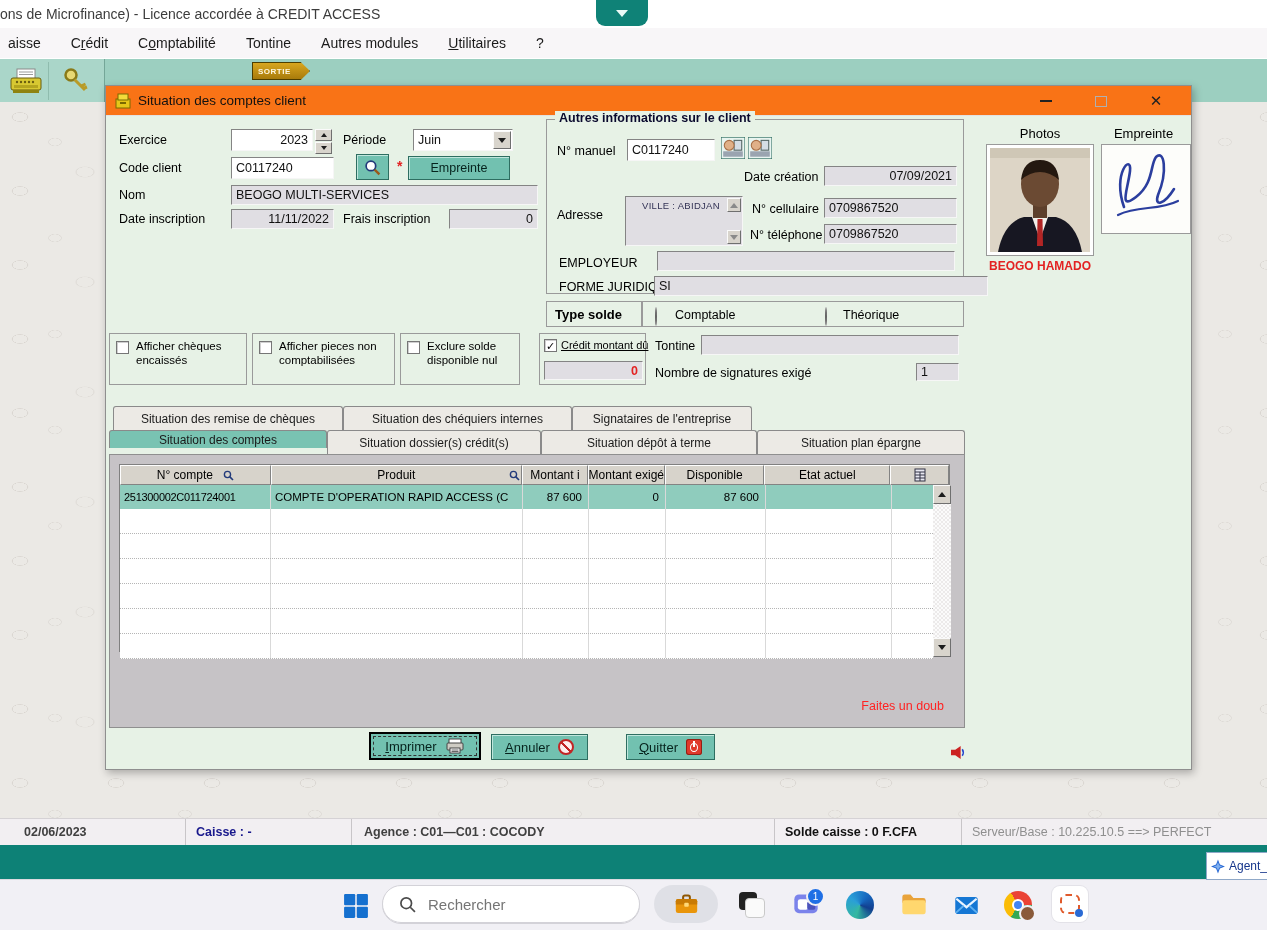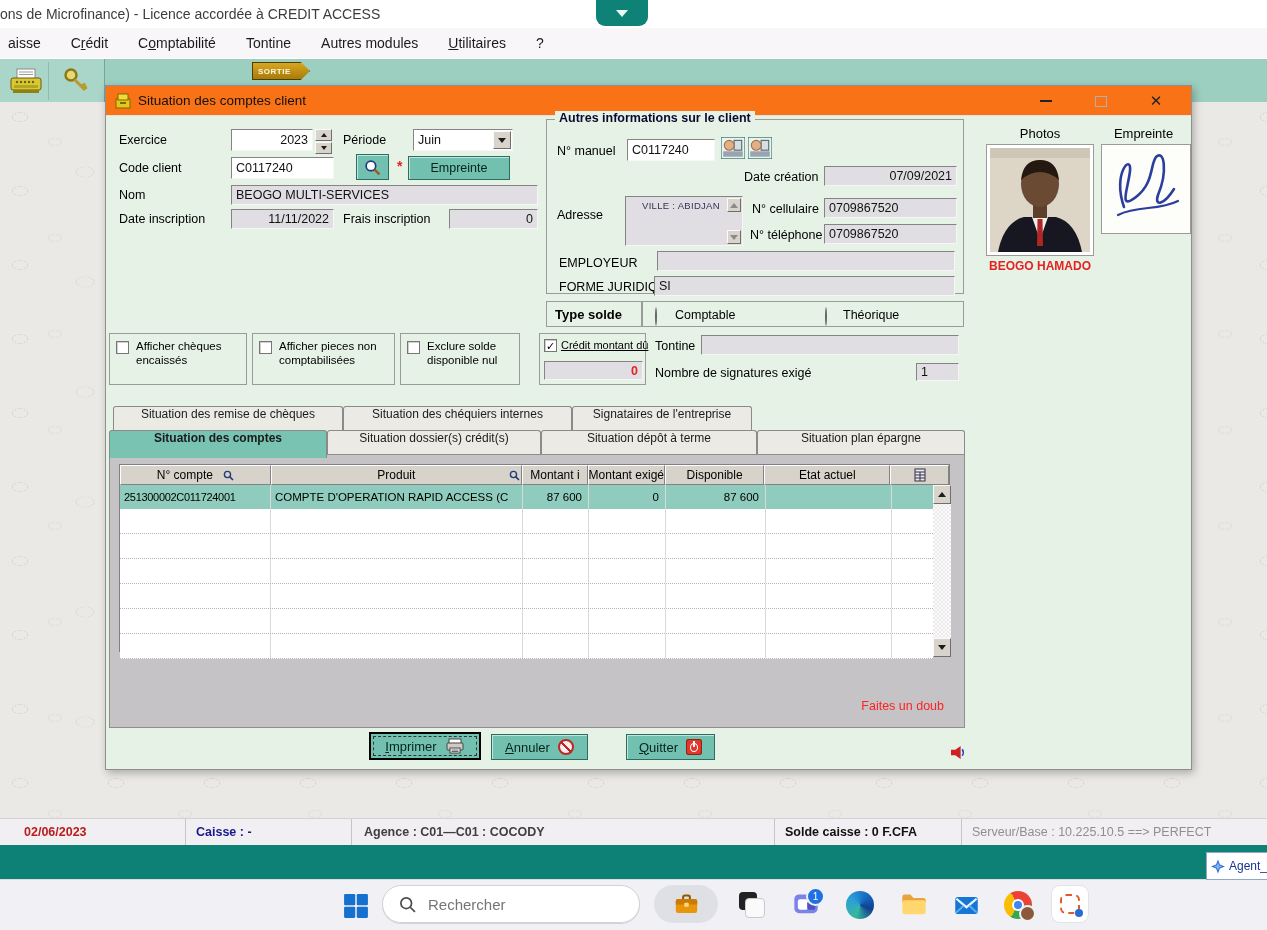--- a/index.html
+++ b/index.html
@@ -18,22 +18,22 @@
   .cb{width:13px;height:13px;background:#fff;border:1px solid #767676;box-shadow:inset 1px 1px 0 #cfcfcf;font-size:11px;line-height:12px;text-align:center;color:#000}
   .rad{width:13px;height:13px;border-radius:50%;background:#fff;border:1px solid #666;position:relative}
   .rad.sel::after{content:"";position:absolute;inset:3px;border-radius:50%;background:#111}
   .tri-up{width:0;height:0;border-left:4px solid transparent;border-right:4px solid transparent;border-bottom:5px solid #1c1c1c}
   .tri-down{width:0;height:0;border-left:4px solid transparent;border-right:4px solid transparent;border-top:5px solid #1c1c1c}
   .spinbtn{display:flex;align-items:center;justify-content:center}
   
   .menubar{display:flex;align-items:center;gap:30px;padding-left:8px;font-size:14px;color:#1b1b1b;background:#f8f6f8}
   .menu-item{white-space:nowrap}
   
-  .tab{position:absolute;height:24px;background:#eceae5;border:1px solid #8a8a8a;border-bottom:none;border-radius:3px 3px 0 0;display:flex;justify-content:center;font-size:12px;color:#1a1a1a;box-sizing:border-box}
-  .tab.active{background:#79c3b2;font-weight:bold;height:28px;z-index:3}
+  .tab{position:absolute;height:24px;background:#eceae5;border:1px solid #8a8a8a;border-bottom:none;border-radius:3px 3px 0 0;display:flex;align-items:center;justify-content:center;font-size:12px;color:#1a1a1a;box-sizing:border-box}
+  .tab.active{background:#79c3b2;font-weight:normal;height:18px;z-index:3}
   
   .thead{display:flex;height:20px}
   .th{position:relative;display:flex;align-items:center;justify-content:center;gap:10px;background:#d7d3cb;border:1px solid;border-color:#fdfdfd #838383 #838383 #fdfdfd;font-size:12px;color:#000;box-sizing:border-box;white-space:nowrap;overflow:hidden}
   .trow{display:flex;height:24px;background:#fff}
   .trow.sel{background:#8fccbd}
   .td{box-sizing:border-box;border-right:1px solid #d9d9d9;font-size:11.5px;color:#000;display:flex;align-items:center;padding:0 4px;overflow:hidden;white-space:nowrap}
   .trow.empty{border-bottom:1px dotted #b5b5b5}
   .c0{width:151px}.c1{width:252px}.c2{width:66px}.c3{width:77px}.c4{width:100px}.c5{width:126px}.c6h{width:59px}
   .num{justify-content:flex-end;padding-right:6px}
   
@@ -228,21 +228,21 @@
       </div>
       <span class="abs lbl" style="left:203px;top:108px">N° téléphone</span>
       <div class="abs field sunken grayf" style="left:277px;top:104px;width:133px;height:20px">
         <span>0709867520</span>
       </div>
       <span class="abs lbl" style="left:12px;top:136px">EMPLOYEUR</span>
       <div class="abs field sunken grayf" style="left:110px;top:131px;width:298px;height:20px">
         <span></span>
       </div>
       <span class="abs lbl" style="left:12px;top:160px">FORME JURIDIQU</span>
-      <div class="abs field sunken grayf" style="left:107px;top:156px;width:301px;height:20px">
+      <div class="abs field sunken grayf" style="left:107px;top:156px;width:334px;height:20px">
         <span>SI</span>
       </div>
     </div>
 
     <div class="abs" style="left:440px;top:215px;width:96px;height:26px;border:1px solid #9a9a9a;display:flex;align-items:center;padding-left:8px">
       <span style="font-size:13px;font-weight:bold">Type solde</span>
     </div>
     <div class="abs" style="left:536px;top:215px;width:322px;height:26px;border:1px solid #9a9a9a">
       <span class="abs rad" style="left:12px;top:6px"></span>
       <span class="abs lbl" style="left:32px;top:6px">Comptable</span>
@@ -464,21 +464,21 @@
           <span class="q-stem"></span>
         </span>
     </div>
     <svg class="abs" style="left:845px;top:660px" width="15" height="13" viewBox="0 0 14 12">
       <polygon points="9,0 4,3.5 0,3.5 0,8.5 4,8.5 9,12" fill="#cc2222"></polygon>
       <path d="M10.5 3 Q12.5 6 10.5 9" stroke="#2244cc" fill="none" stroke-width="1.4"></path>
     </svg>
   </div>
 
   <div class="abs" style="left:0;top:818px;width:1267px;height:27px;background:#f2eff2;border-top:1px solid #d5d2d5;display:flex;z-index:2">
-    <div class="statuscell" style="width:186px;padding-left:24px;color:#b91c1c;font-weight:bold">
+    <div class="statuscell" style="width:186px;padding-left:24px;color:#404040;font-weight:bold">
       <span>02/06/2023</span>
     </div>
     <div class="statuscell" style="width:166px;padding-left:10px;color:#18188c;font-weight:bold">
       <span>Caisse : -</span>
     </div>
     <div class="statuscell" style="width:423px;padding-left:12px;color:#404040;font-weight:bold">
       <span>Agence : C01—C01 : COCODY</span>
     </div>
     <div class="statuscell" style="width:187px;padding-left:10px;color:#111;font-weight:bold">
       <span>Solde caisse : 0 F.CFA</span>

